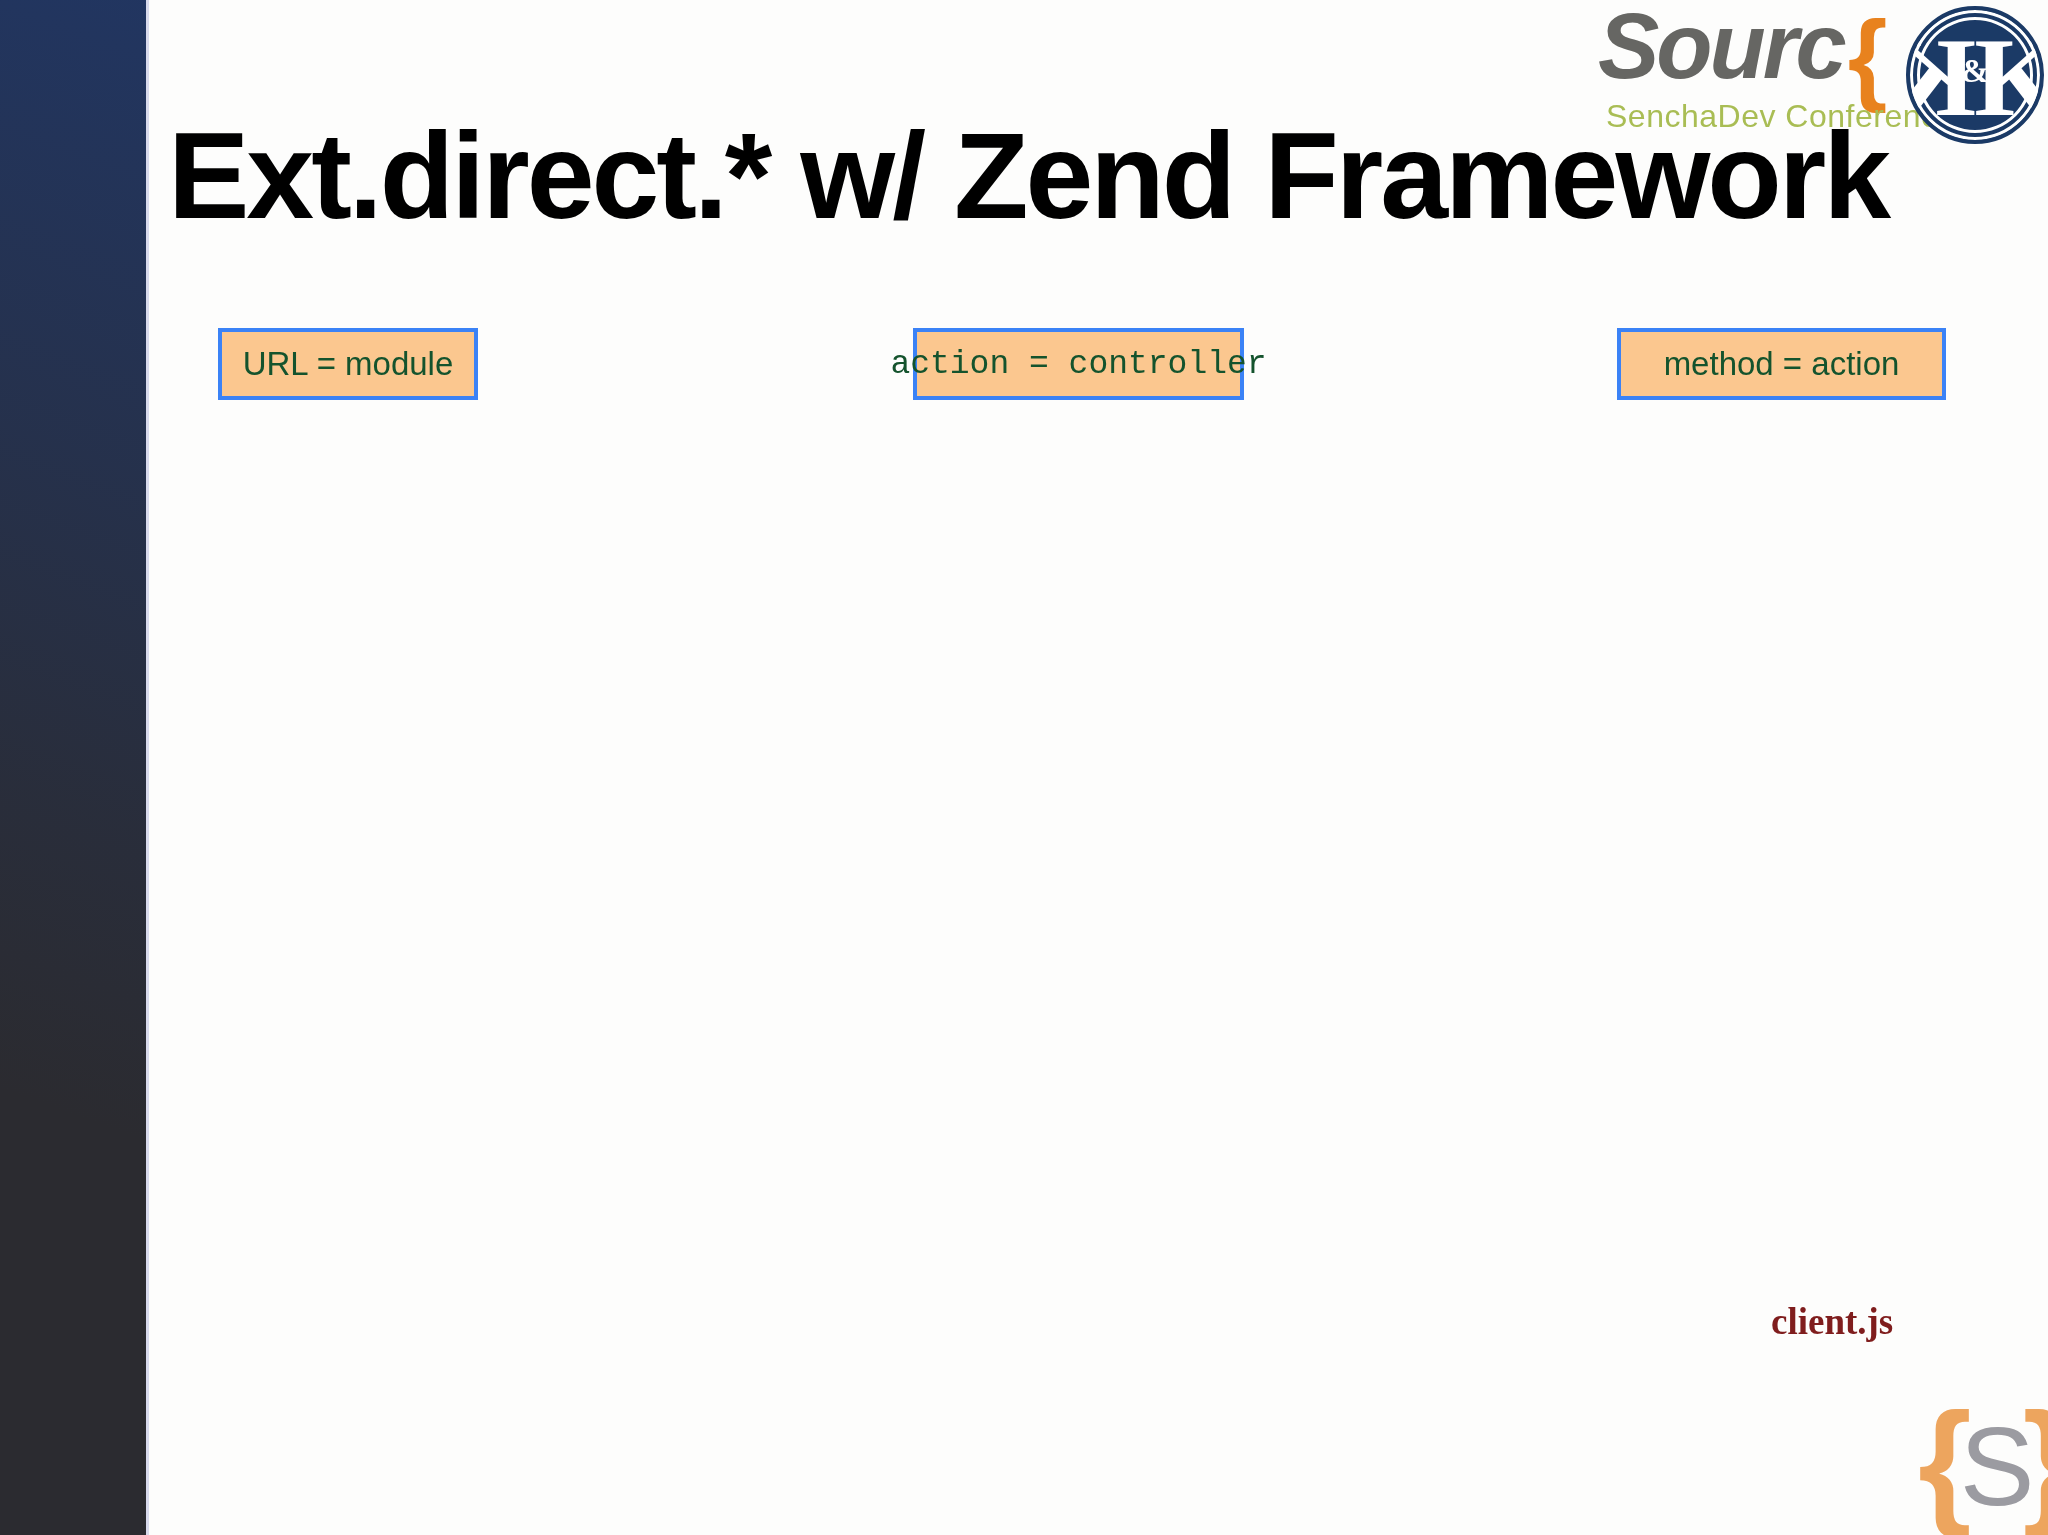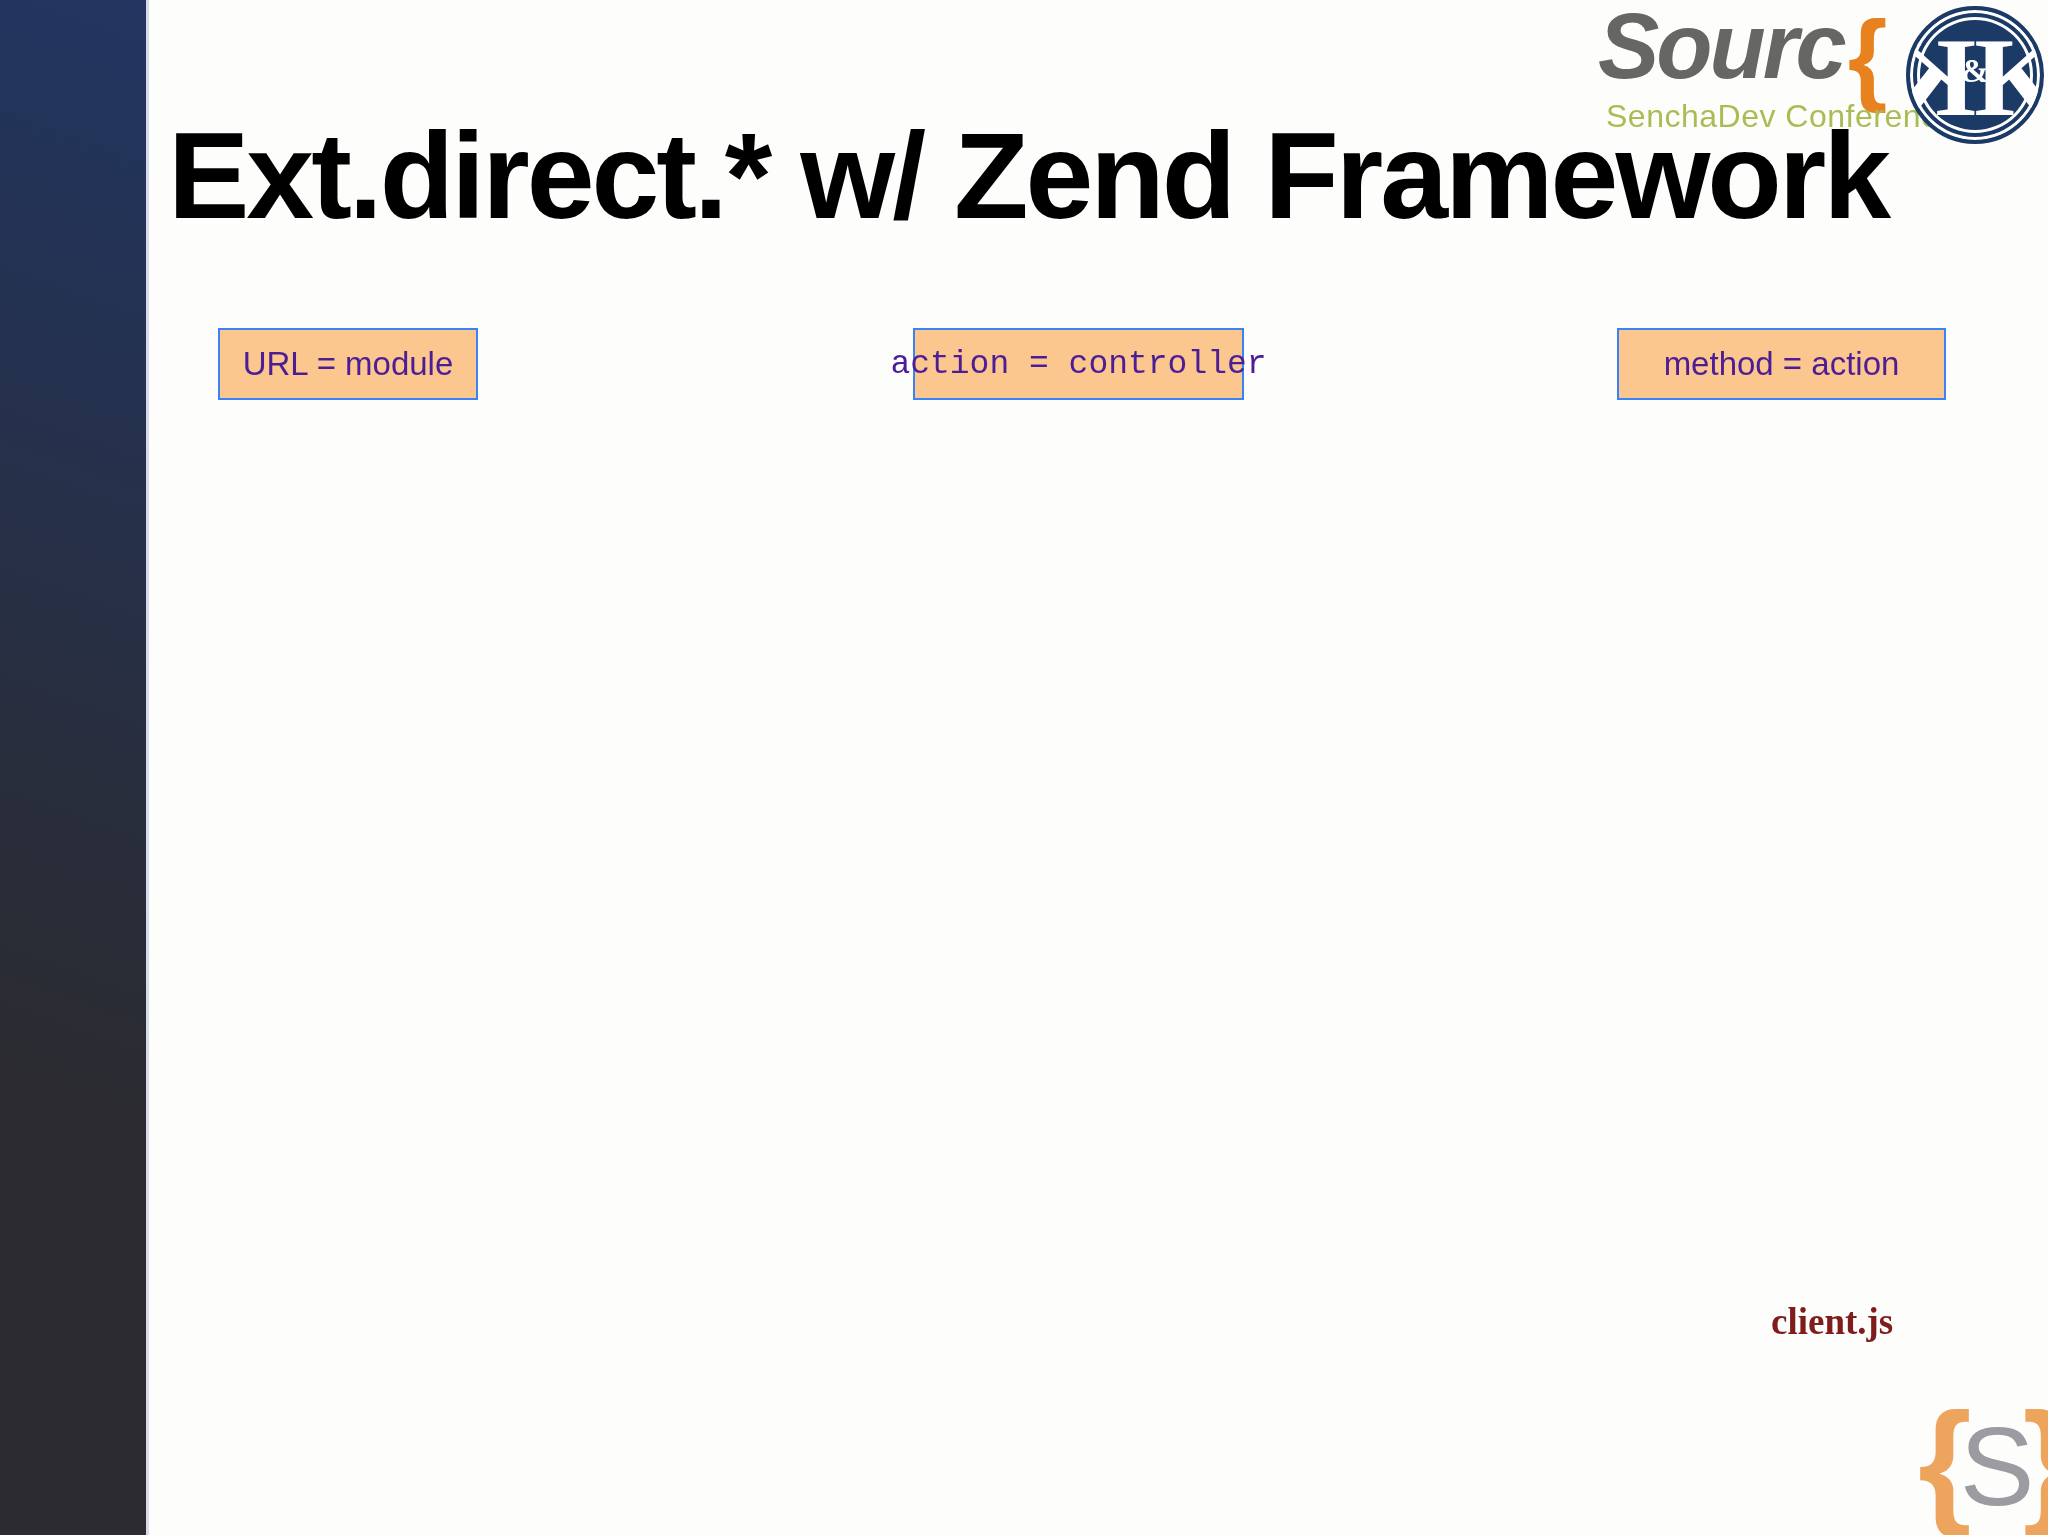--- a/index.html
+++ b/index.html
@@ -34,23 +34,23 @@
     line-height: 1.25;
     color: #000;
     white-space: nowrap;
   }
 
   
   .label-box {
     position: absolute; top: 328px; height: 72px;
     box-sizing: border-box;
     background: #FBC78F;
-    border: 2px solid #3b82f6;
+    border: 4px solid #3b82f6;
     display: flex; align-items: center; justify-content: center;
-    font-size: 33px; color: #4c1d95;
+    font-size: 33px; color: #14532d;
     white-space: nowrap;
   }
   .box-1 { left: 218px;  width: 260px; }
   .box-2 { left: 913px;  width: 331px; font-family: Liberation Mono, monospace; }
   .box-3 { left: 1617px; width: 329px; }
 
   
   .brand-source {
     position: absolute; left: 1598px; top: 0px;
     width: 290px;

